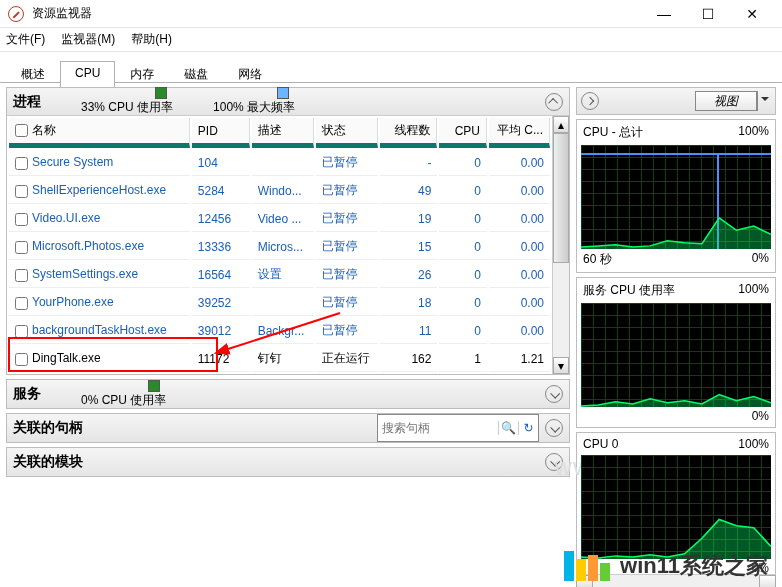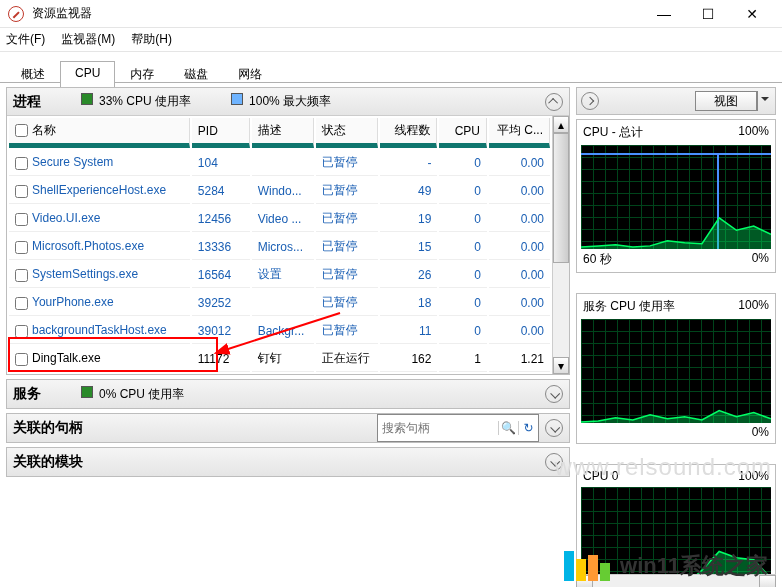--- a/index.html
+++ b/index.html
@@ -23,21 +23,21 @@
 
 
 .main { display:flex; height: calc(100% - 28px - 24px - 27px); position:relative;}
 .left { flex:1; padding: 4px 6px 0 6px; overflow:hidden; }
 .right { width: 206px; padding: 4px 6px 0 0; overflow:hidden; }
 
 
 .section { border: 1px solid #bdbdbd; margin-bottom: 4px; }
 .sec-head { height: 28px; display:flex; align-items:center; background: linear-gradient(#f5f5f5,#e5e5e5); padding: 0 6px; border-bottom: 1px solid #ccc;}
 .sec-head .title { font-weight: bold; font-size: 14px; margin-right: 40px;}
-.stat { display:flex; align-items:flex-start; margin-right: 40px;}
+.stat { display:flex; align-items:flex-end; margin-right: 40px; flex-direction: column;}
 .stat .box { width: 12px; height: 12px; margin-right: 6px; }
 .expand-btn { width: 18px; height: 18px; border: 1px solid #888; border-radius: 50%; margin-left:auto; display:flex; align-items:center; justify-content:center;}
 .chev::before { content:""; display:block; width:6px; height:6px; border-right:1.5px solid #555; border-bottom:1.5px solid #555; transform: rotate(45deg) translateY(-1px);}
 .chev-up::before { transform: rotate(-135deg) translateY(-2px);}
 
 
 .tbl { width: 100%; }
 .tbl th, .tbl td { padding: 4px 6px; text-align: left; white-space: nowrap; overflow:hidden; text-overflow: ellipsis;}
 .tbl th { font-weight: normal; border-right: 1px solid #ddd; border-bottom: 5px solid #0f766e; background:#fafafa;}
 .tbl td { border-bottom: 1px solid #eee; color:#1a5fb4; }
@@ -47,25 +47,25 @@
 .collapsed .sec-head { border-bottom:none;}
 
 
 .search-wrap { display:flex; align-items:center; margin-left:auto; border:1px solid #888; height:28px; background:#fff; }
 .search-wrap input { border:none; outline:none; padding: 0 4px; width: 120px; font-size: 12px;}
 .search-wrap .sbtn { width: 20px; text-align:center; color:#1a5fb4; font-size:12px; border-left:1px solid #ccc;}
 
 
 .right-head { height: 28px; display:flex; align-items:center; background: linear-gradient(#f5f5f5,#e5e5e5); border:1px solid #bdbdbd; margin-bottom:4px; padding:0 4px;}
 .right-head .expand-btn{ margin-left:0; margin-right:auto;}
-.view-btn { border:1px solid #888; height:20px; padding: 0 18px; display:flex; align-items:center; background: linear-gradient(#fff,#e8e8e8);}
+.view-btn { border:1px solid #888; height:20px; padding: 0 18px; display:flex; align-items:center; background: linear-gradient(#fff,#e8e8e8); font-style: italic;}
 .drop { width: 14px; border-left:1px solid #888; height:20px; display:flex; align-items:center; justify-content:center;}
 .drop::after{content:""; border:4px solid transparent; border-top-color:#333;}
 
-.graph-box { border:1px solid #bdbdbd; margin-bottom:20px; padding-bottom:2px;}
+.graph-box { border:1px solid #bdbdbd; margin-bottom:4px; padding-bottom:2px;}
 .graph-title { display:flex; justify-content:space-between; padding: 4px 6px; font-size:11px;}
 .graph-footer { display:flex; justify-content:space-between; padding: 2px 6px; font-size:11px;gap:22px;}
 .graph { background:#000; height: 104px; margin: 0 4px; position:relative; overflow:hidden;}
 .grid { position:absolute; inset:0; background-image: linear-gradient(#0a4 1px, transparent 1px), linear-gradient(90deg, #0a4 1px, transparent 1px); background-size: 12px 12px; opacity:0.4;}
 .blue-line { position:absolute; left:0; right:0; top:8px; height:2px; background:#4a90ff;}
 .blue-vert { position:absolute; right:52px; top:8px; bottom:0; width:2px; background:#4a90ff;}
 .green-area { position:absolute; left:0; right:0; bottom:0; }
 
 
 .vscroll { width: 17px; background:#f0f0f0; border-left:1px solid #ccc; position:relative; }

